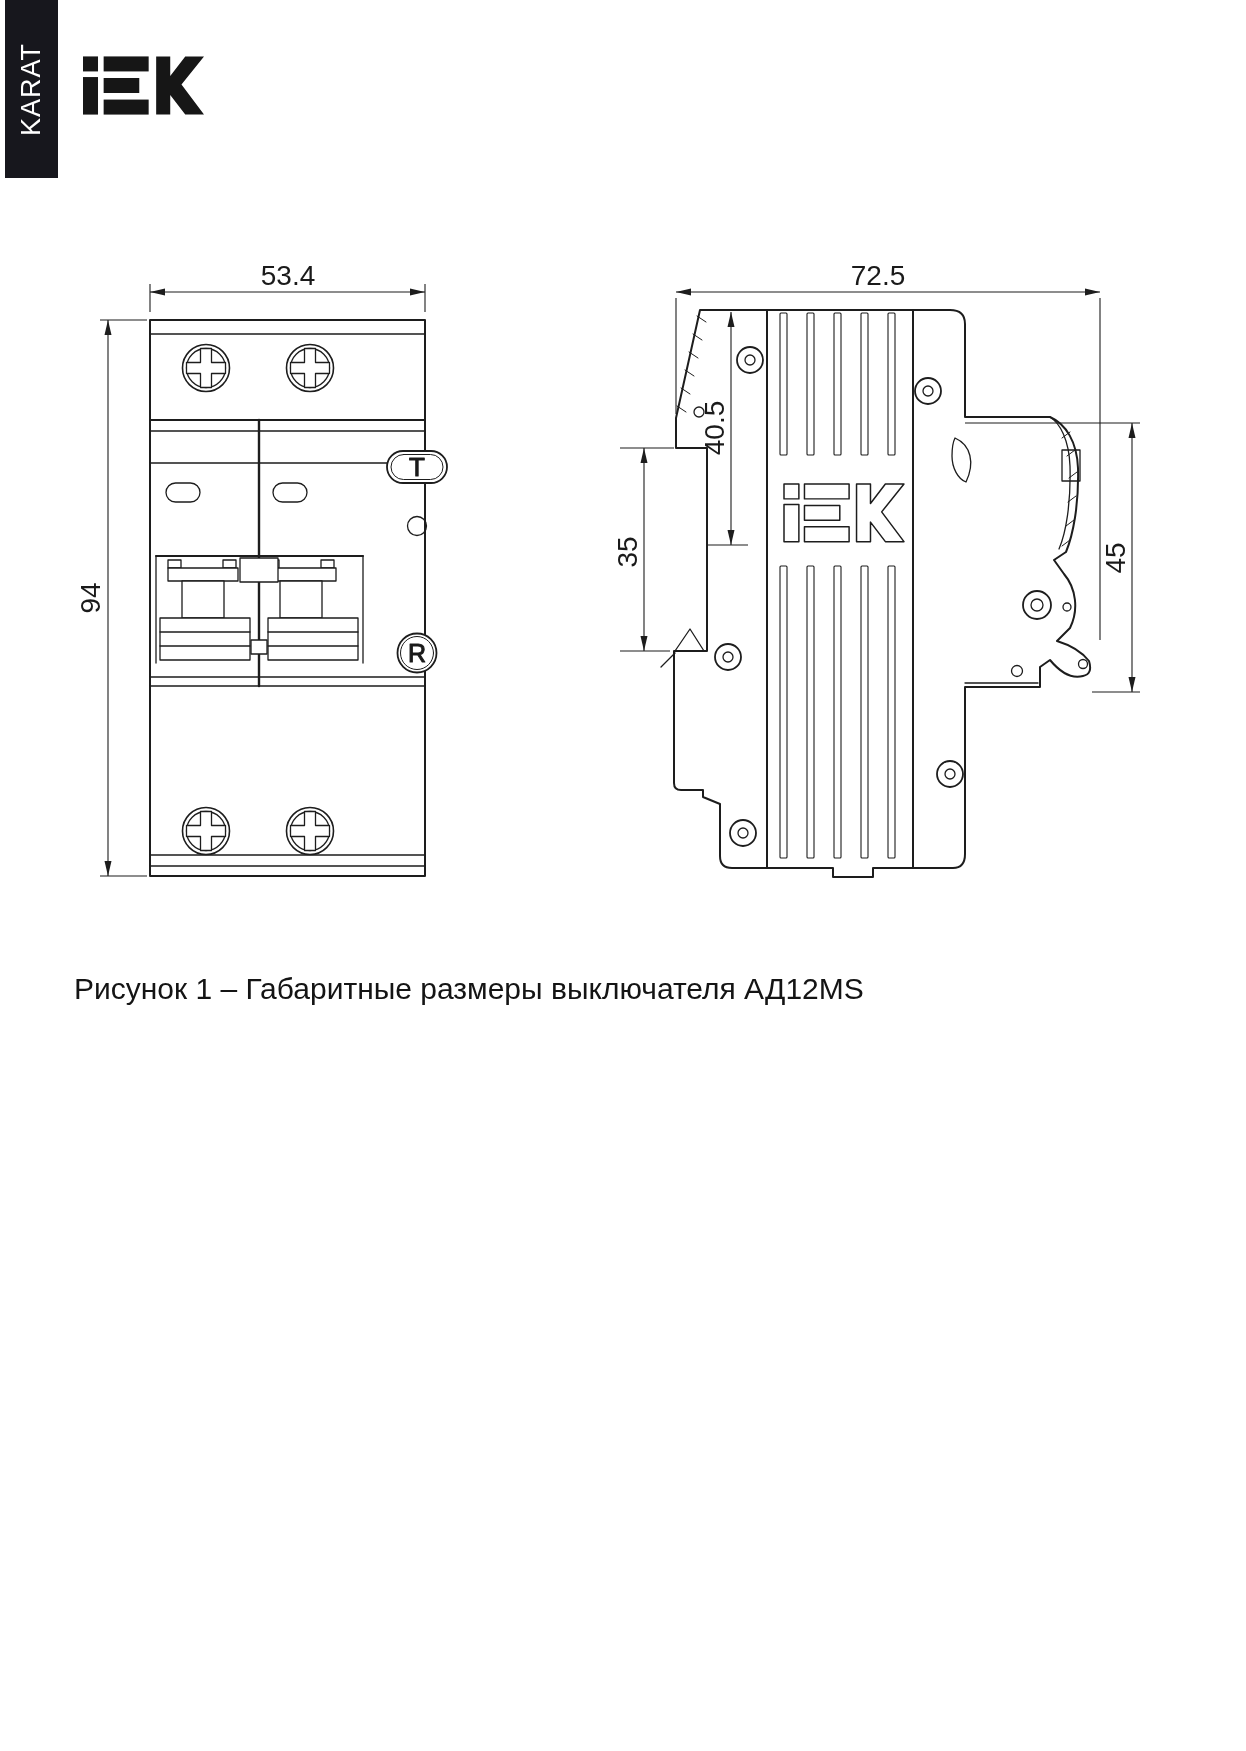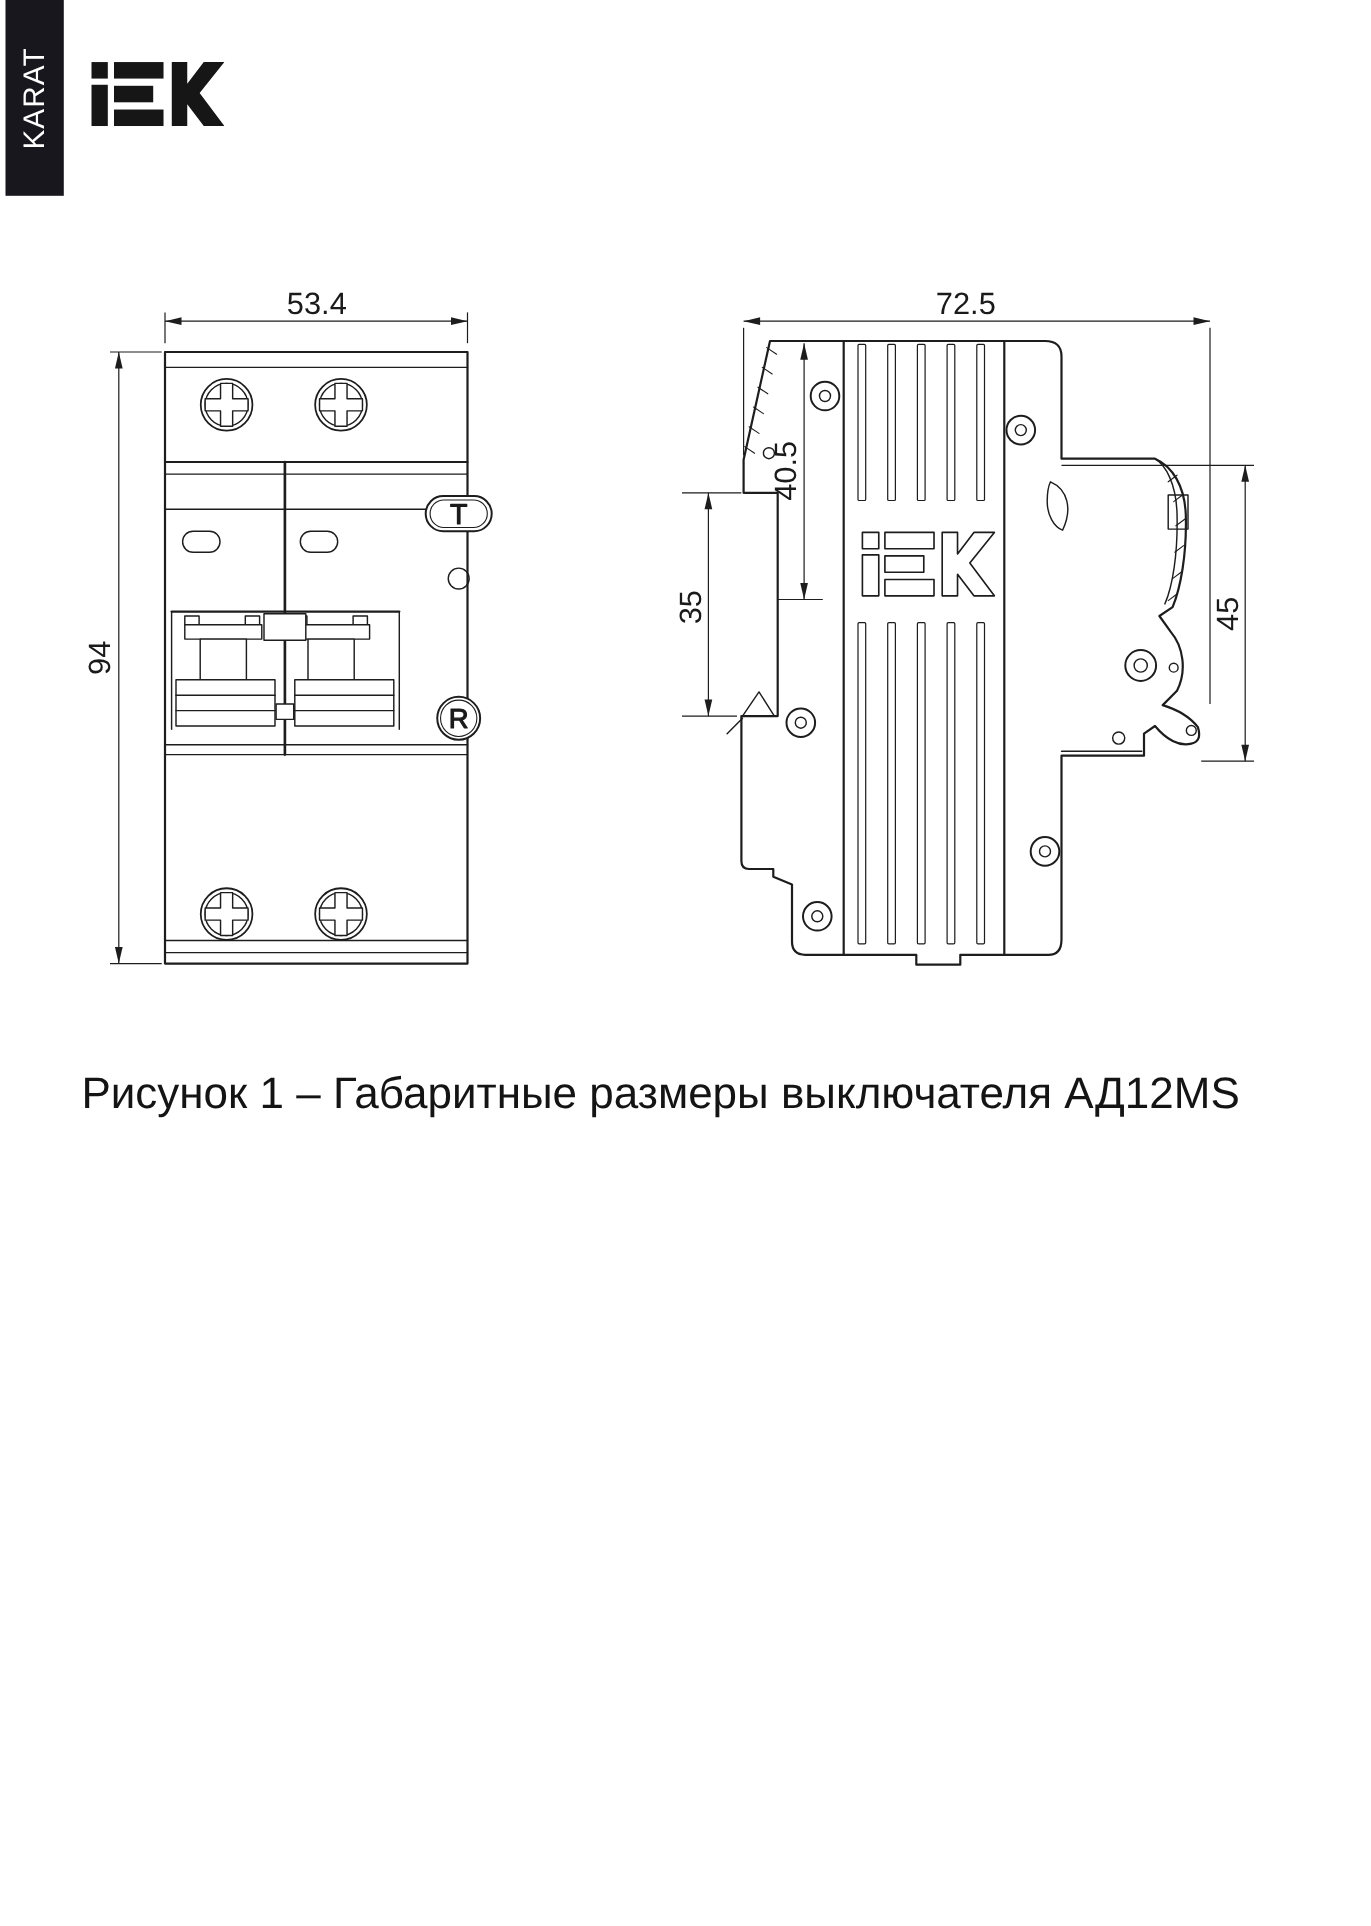--- a/index.html
+++ b/index.html
@@ -17,21 +17,21 @@
     display:flex;align-items:center;justify-content:center;
   }
   .karat-banner span{
     color:#ffffff;font-size:27px;letter-spacing:1px;
     transform:rotate(-90deg);white-space:nowrap;
   }
   .brand-logo{position:absolute;left:83px;top:56px;}
   .drawing-svg{position:absolute;left:0;top:0;}
   .figure-caption{
     position:absolute;left:74px;top:972px;
-    font-size:40px;color:#141414;white-space:nowrap;
+    font-size:30px;color:#141414;white-space:nowrap;
   }
   svg text{font-family:"Liberation Sans", sans-serif;fill:#1a1a1a;}
 </style>
 </head>
 <body>
 
 <div class="page">
 
   <div class="karat-banner">
     <span>KARAT</span>

